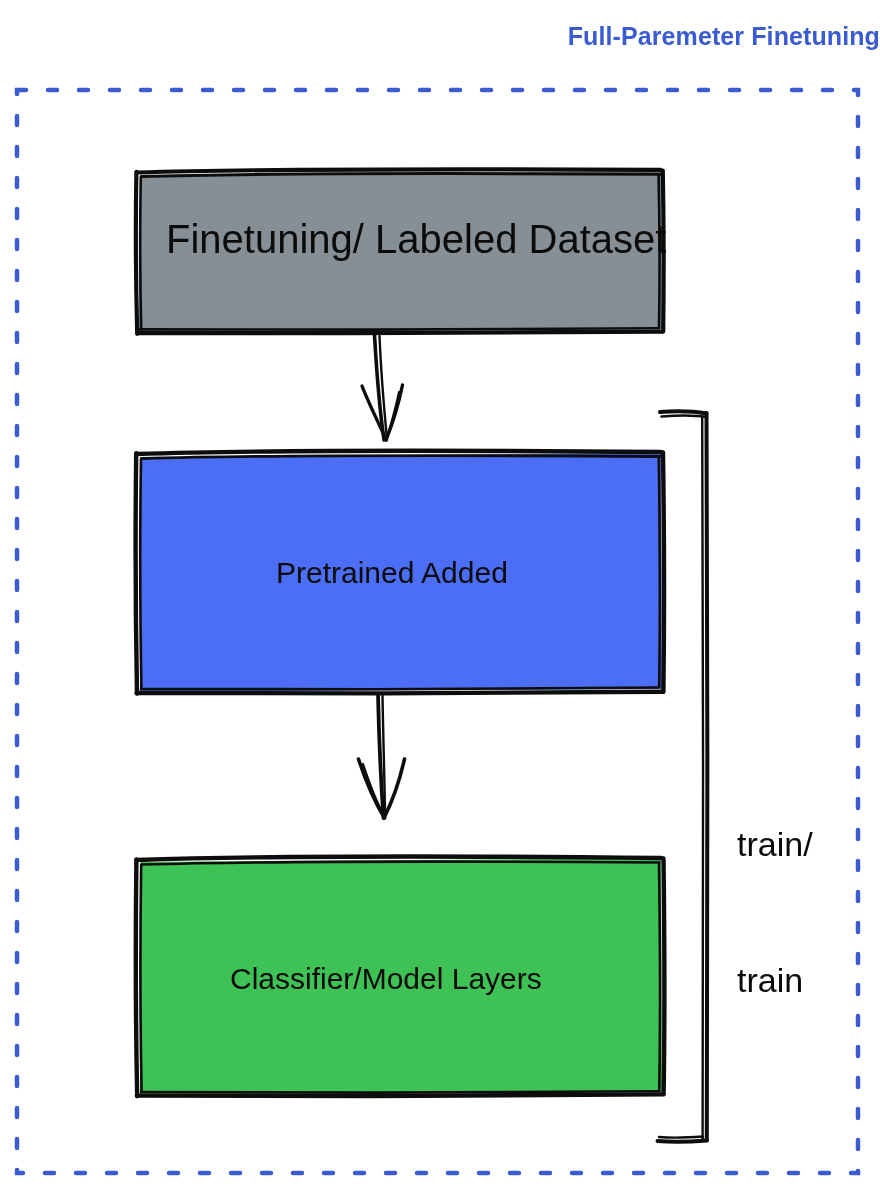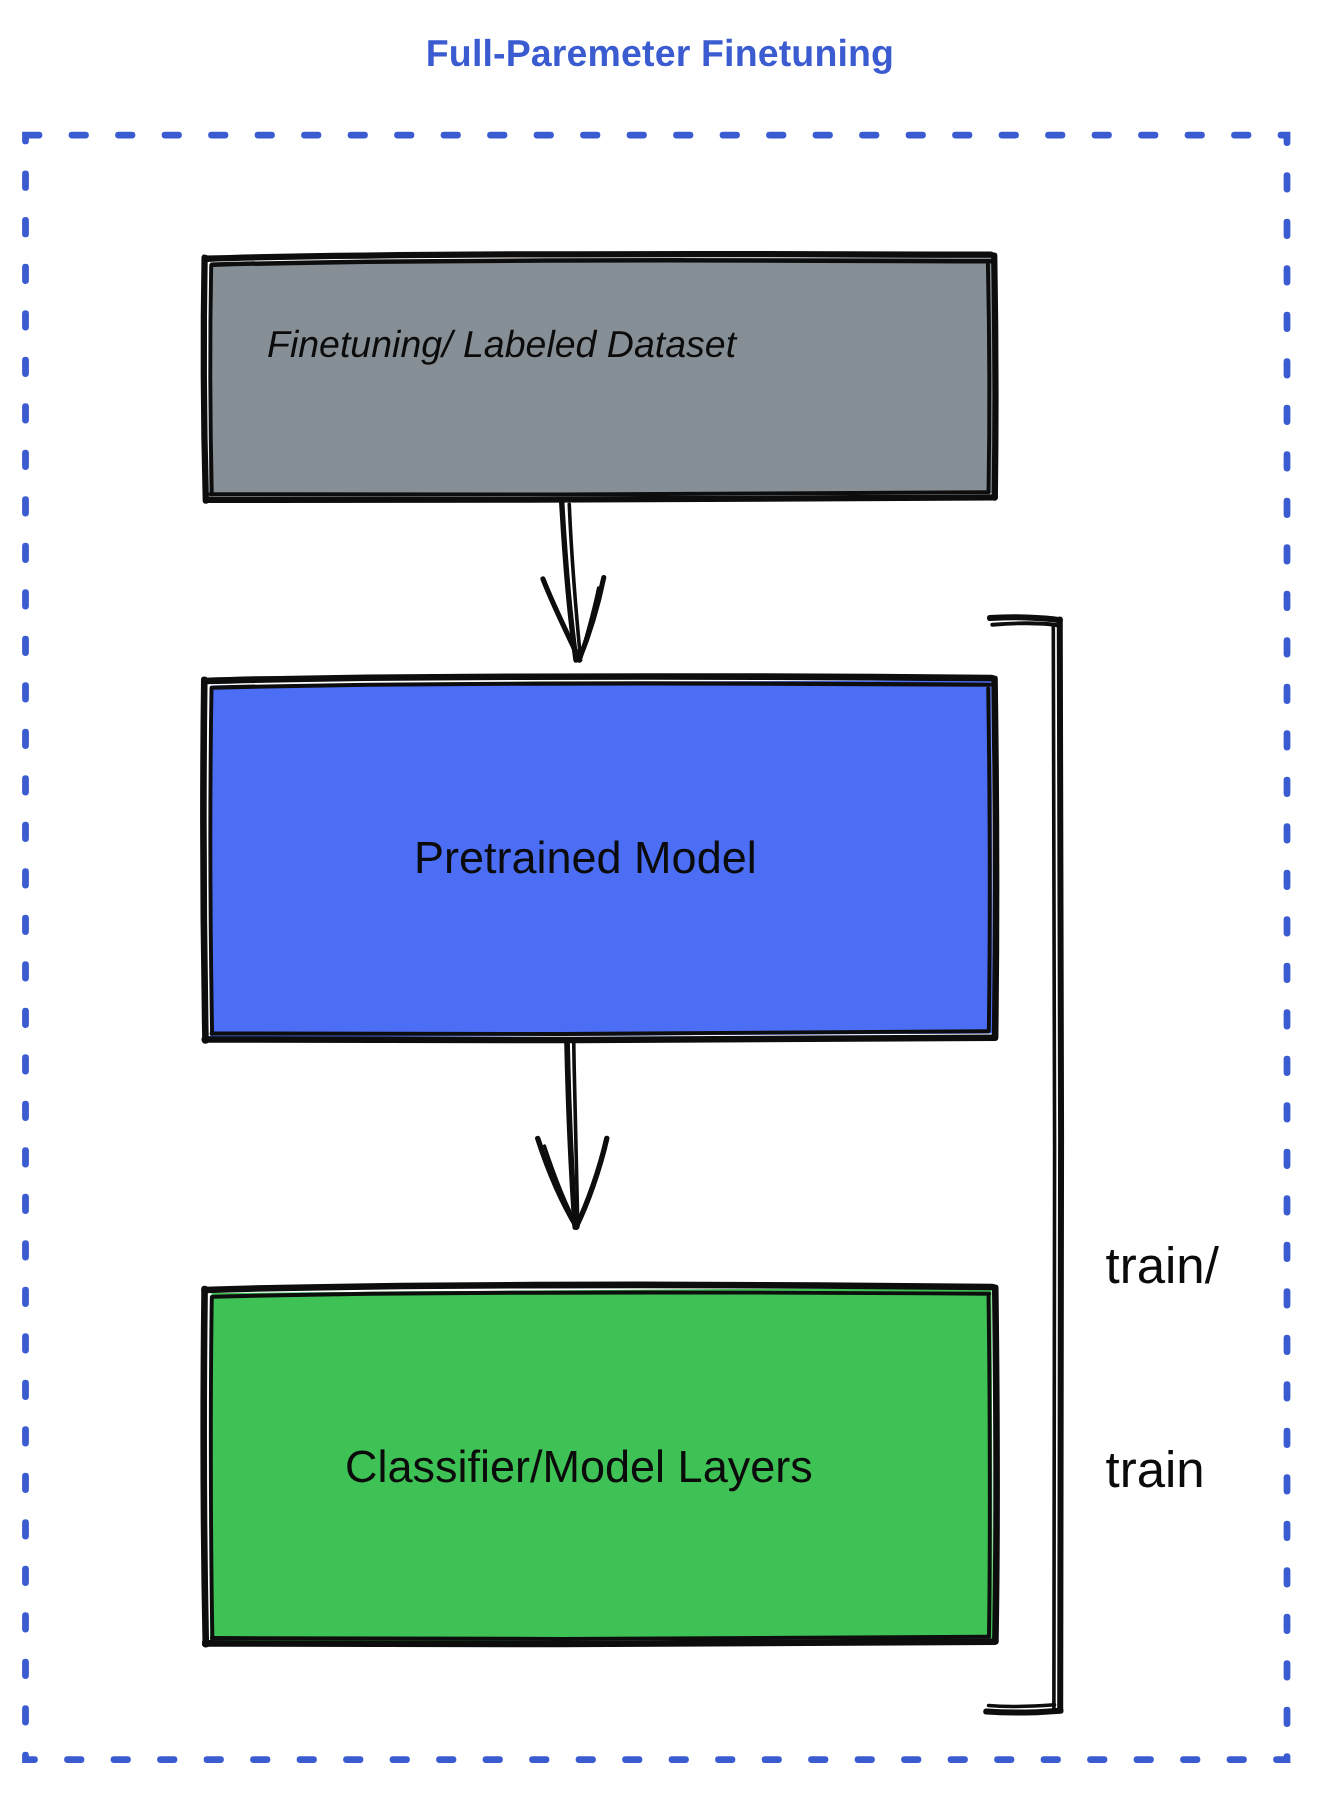--- a/index.html
+++ b/index.html
@@ -19,40 +19,39 @@
     left: 0;
     top: 0;
     width: 880px;
     height: 1200px;
   }
   .diagram-title {
     position: absolute;
     left: 0;
     top: 22px;
     width: 880px;
-    text-align: center;
+    text-align: right;
     font-family: "Liberation Sans", sans-serif;
     font-size: 25px;
     font-weight: 700;
     color: #3b5bd0;
     letter-spacing: 0.1px;
     white-space: pre;
   }
   .node-label {
     position: absolute;
     font-family: "Liberation Sans", sans-serif;
     color: #0b0b0b;
     white-space: pre;
     line-height: 1.15;
   }
   #label-dataset {
-    left: 178px;
+    left: 166px;
     top: 216px;
-    font-size: 25px;
-    font-style: italic;
+    font-size: 40px;
   }
   #label-pretrained {
     left: 276px;
     top: 556px;
     font-size: 30px;
   }
   #label-classifier {
     left: 230px;
     top: 962px;
     font-size: 30px;
@@ -131,20 +130,20 @@
     <path d="M707.0,1140.5 C690,1141.8 672,1142.2 657.5,1141.0" fill="none" stroke="#0d0d0d" stroke-width="4.0" stroke-linecap="round"></path>
     <path d="M703.0,1136.5 C688,1137.6 670,1138.0 659.0,1137.0" fill="none" stroke="#0d0d0d" stroke-width="2.4" stroke-linecap="round"></path>
   </g>
 
 </svg>
 
 <div class="diagram-title">Full-Paremeter Finetuning</div>
 
 <div class="node-label" id="label-dataset">Finetuning/ Labeled Dataset</div>
 
-<div class="node-label" id="label-pretrained">Pretrained Model</div>
+<div class="node-label" id="label-pretrained">Pretrained Added</div>
 
 <div class="node-label" id="label-classifier">Classifier/Model Layers</div>
 
 <div class="node-label" id="label-loop">
   <div>train/</div>
   <div>train</div>
 </div>
 
 </body></html>

